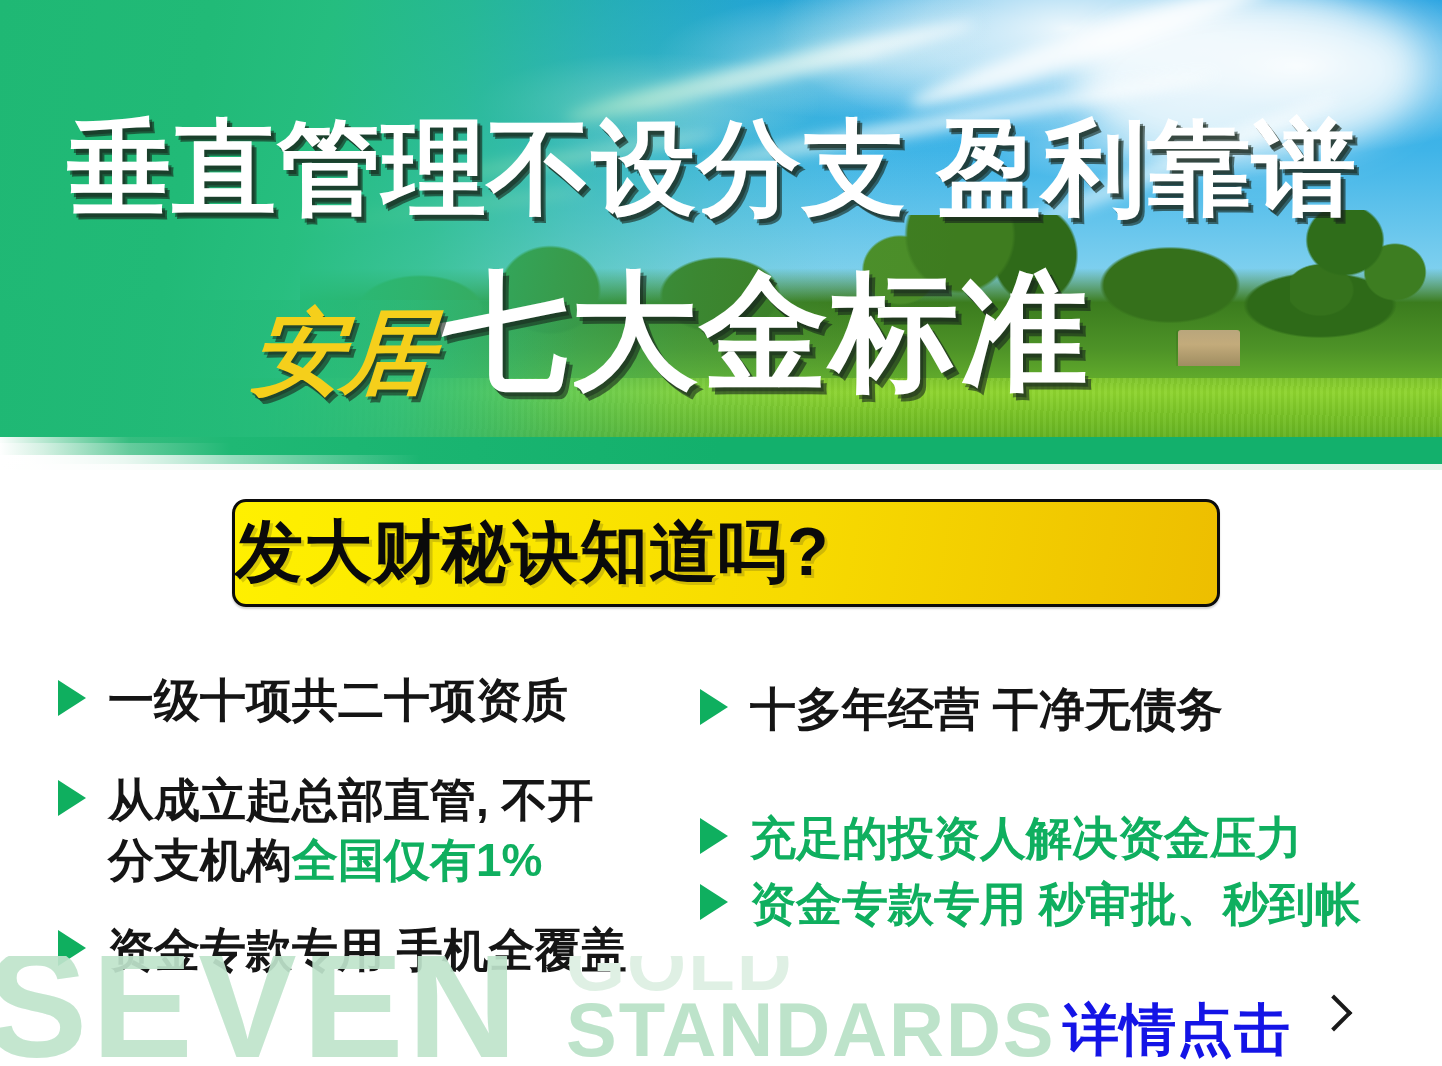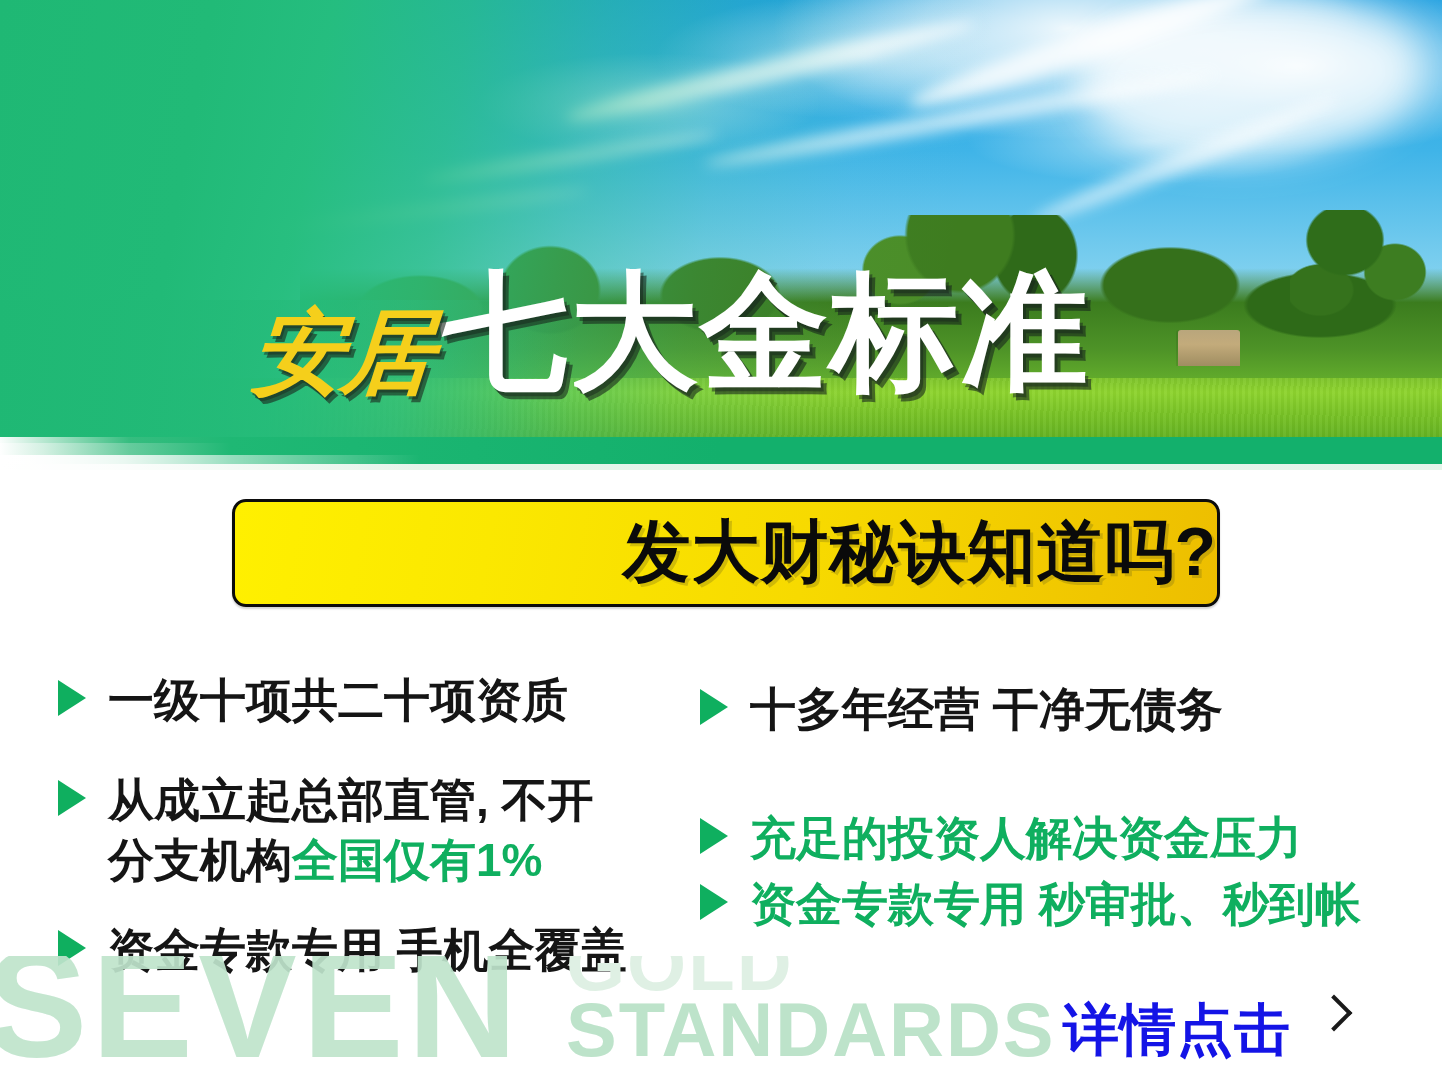--- a/index.html
+++ b/index.html
@@ -199,21 +199,21 @@
   .yellow-banner {
     position: absolute;
     left: 232px; top: 499px;
     width: 988px; height: 108px;
     box-sizing: border-box;
     border: 3px solid #0c0c0c;
     border-radius: 14px;
     background: linear-gradient(100deg, #fff000 0%, #fbe800 26%, #f7da00 58%, #f0c600 88%, #edbe00 100%);
     display: flex;
     align-items: center;
-    justify-content: flex-end;
+    justify-content: flex-start;
     box-shadow: 0 2px 2px rgba(0,0,0,0.18);
   }
   .yellow-banner-text {
     font-size: 68px;
     line-height: 1;
     font-weight: bold;
     color: #0a0a0a;
     letter-spacing: 1px;
     white-space: nowrap;
     text-shadow: 3px 3px 0 rgba(120,110,20,0.30);
@@ -350,20 +350,21 @@
     <div class="cloud-streak cs6"></div>
     <div class="hero-trees"></div>
     <div class="tall-tree"></div>
     <div class="villa"></div>
     <div class="hero-grass"></div>
     <div class="hero-wash"></div>
     <div class="hero-wash-bottom"></div>
     <div class="hero-band"></div>
     <div class="hero-band-fade"></div>
 
+    <div class="hero-title-1">垂直管理不设分支 盈利靠谱</div>
 
     <div class="hero-title-2-wrap">
       <span class="hero-anju">安居</span><span class="hero-title-2">七大金标准</span>
     </div>
   </div>
 
   <div class="yellow-banner">
     <div class="yellow-banner-text">发大财秘诀知道吗?</div>
   </div>
 

